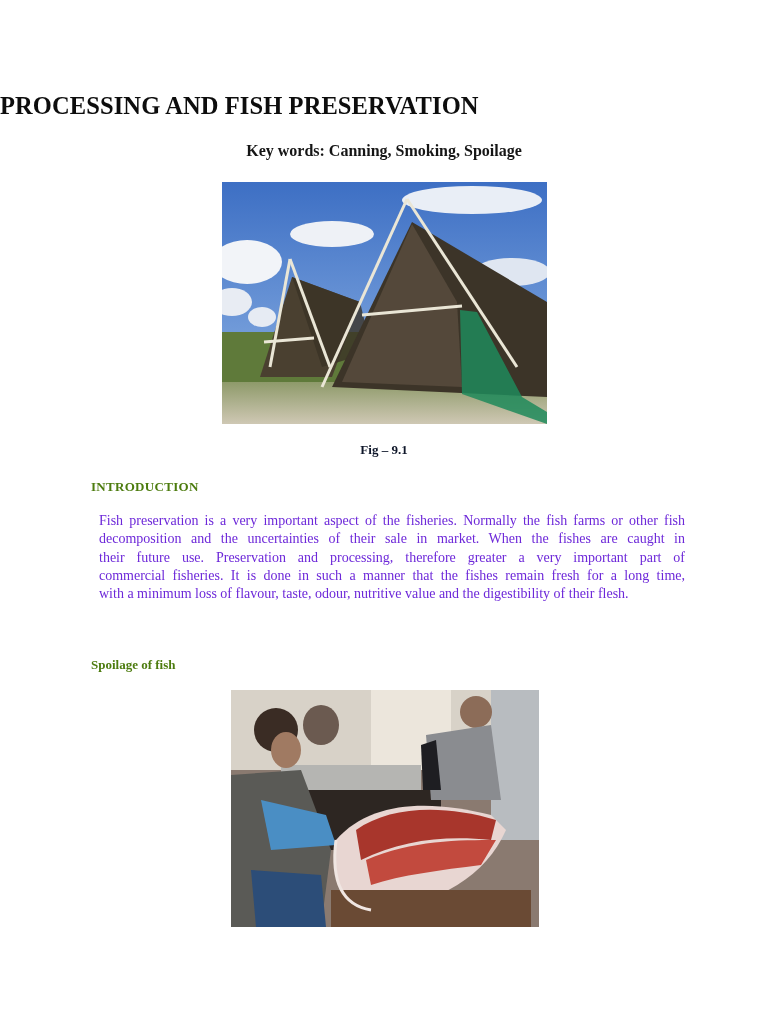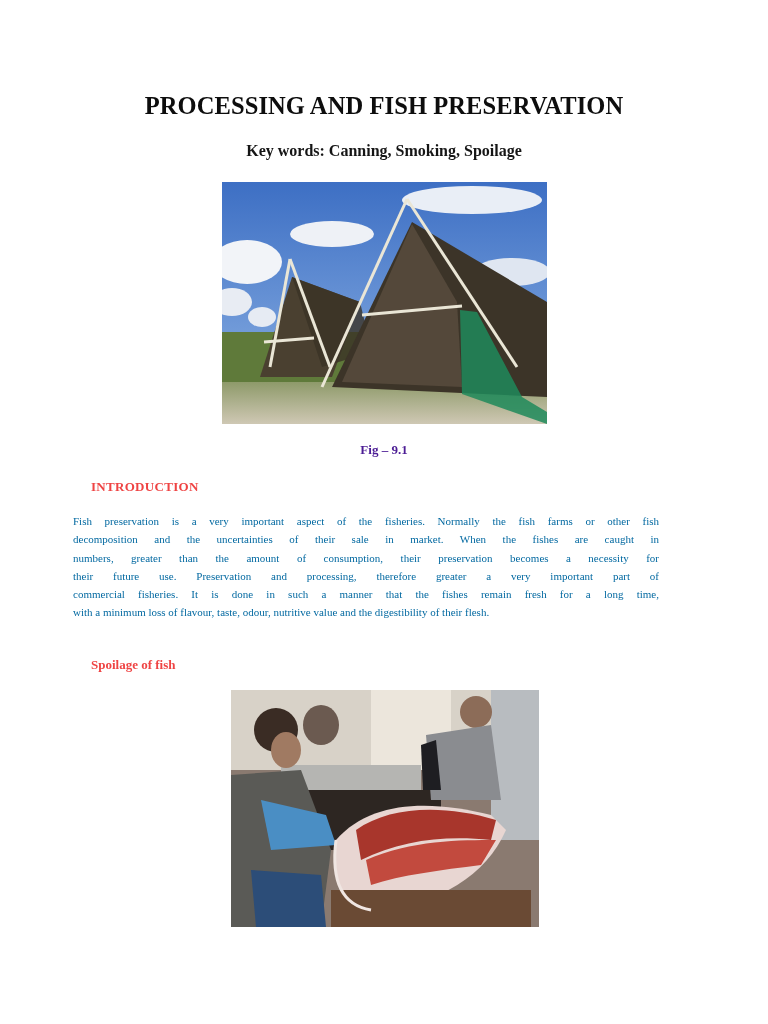--- a/index.html
+++ b/index.html
@@ -17,21 +17,21 @@
     }
     .page {
       position: absolute;
       left: 0; top: 0;
       width: 768px; height: 1024px;
     }
     .title {
       position: absolute;
       left: 0; width: 768px;
       top: 92px;
-      text-align: center;
+      text-align: left;
       font-weight: bold;
       font-size: 24.5px;
       letter-spacing: 0.1px;
       color: #0d0d0d;
     }
     .keywords {
       position: absolute;
       left: 0; width: 768px;
       top: 142px;
       text-align: center;
@@ -52,39 +52,39 @@
       width: 308px; height: 237px;
     }
     .figure svg { display: block; width: 100%; height: 100%; }
     .caption {
       position: absolute;
       left: 0; width: 768px;
       top: 442px;
       text-align: center;
       font-weight: bold;
       font-size: 13px;
-      color: #4c1d95;
+      color: #0f172a;
     }
     .section-heading {
       position: absolute;
       left: 91px;
       font-weight: bold;
       font-size: 13px;
-      color: #ef4444;
+      color: #4d7c0f;
     }
     .h-intro { top: 479px; letter-spacing: 0.3px; }
     .h-fresh { top: 657px; }
     .body-text {
       position: absolute;
-      left: 73px;
+      left: 99px;
       width: 586px;
       top: 512px;
-      font-size: 11px;
+      font-size: 14px;
       line-height: 18.3px;
-      color: #0369a1;
+      color: #6d28d9;
     }
     .body-text .line {
       display: block;
       white-space: nowrap;
       text-align: justify;
       text-align-last: justify;
     }
     .body-text .line.last {
       text-align-last: left;
     }
@@ -143,21 +143,20 @@
     </svg>
   </div>
 
   <div class="caption">Fig – 9.1</div>
 
   <div class="section-heading h-intro">INTRODUCTION</div>
 
   <div class="body-text">
     <span class="line">Fish preservation is a very important aspect of the fisheries. Normally the fish farms or other fish</span>
     <span class="line">decomposition and the uncertainties of their sale in market. When the fishes are caught in</span>
-    <span class="line">numbers, greater than the amount of consumption, their preservation becomes a necessity for</span>
     <span class="line">their future use. Preservation and processing, therefore greater a very important part of</span>
     <span class="line">commercial fisheries. It is done in such a manner that the fishes remain fresh for a long time,</span>
     <span class="line last">with a minimum loss of flavour, taste, odour, nutritive value and the digestibility of their flesh.</span>
   </div>
 
   <div class="section-heading h-fresh">Spoilage of fish</div>
 
   <div class="figure fig2">
     <svg viewBox="0 0 308 237" preserveAspectRatio="none">
 

